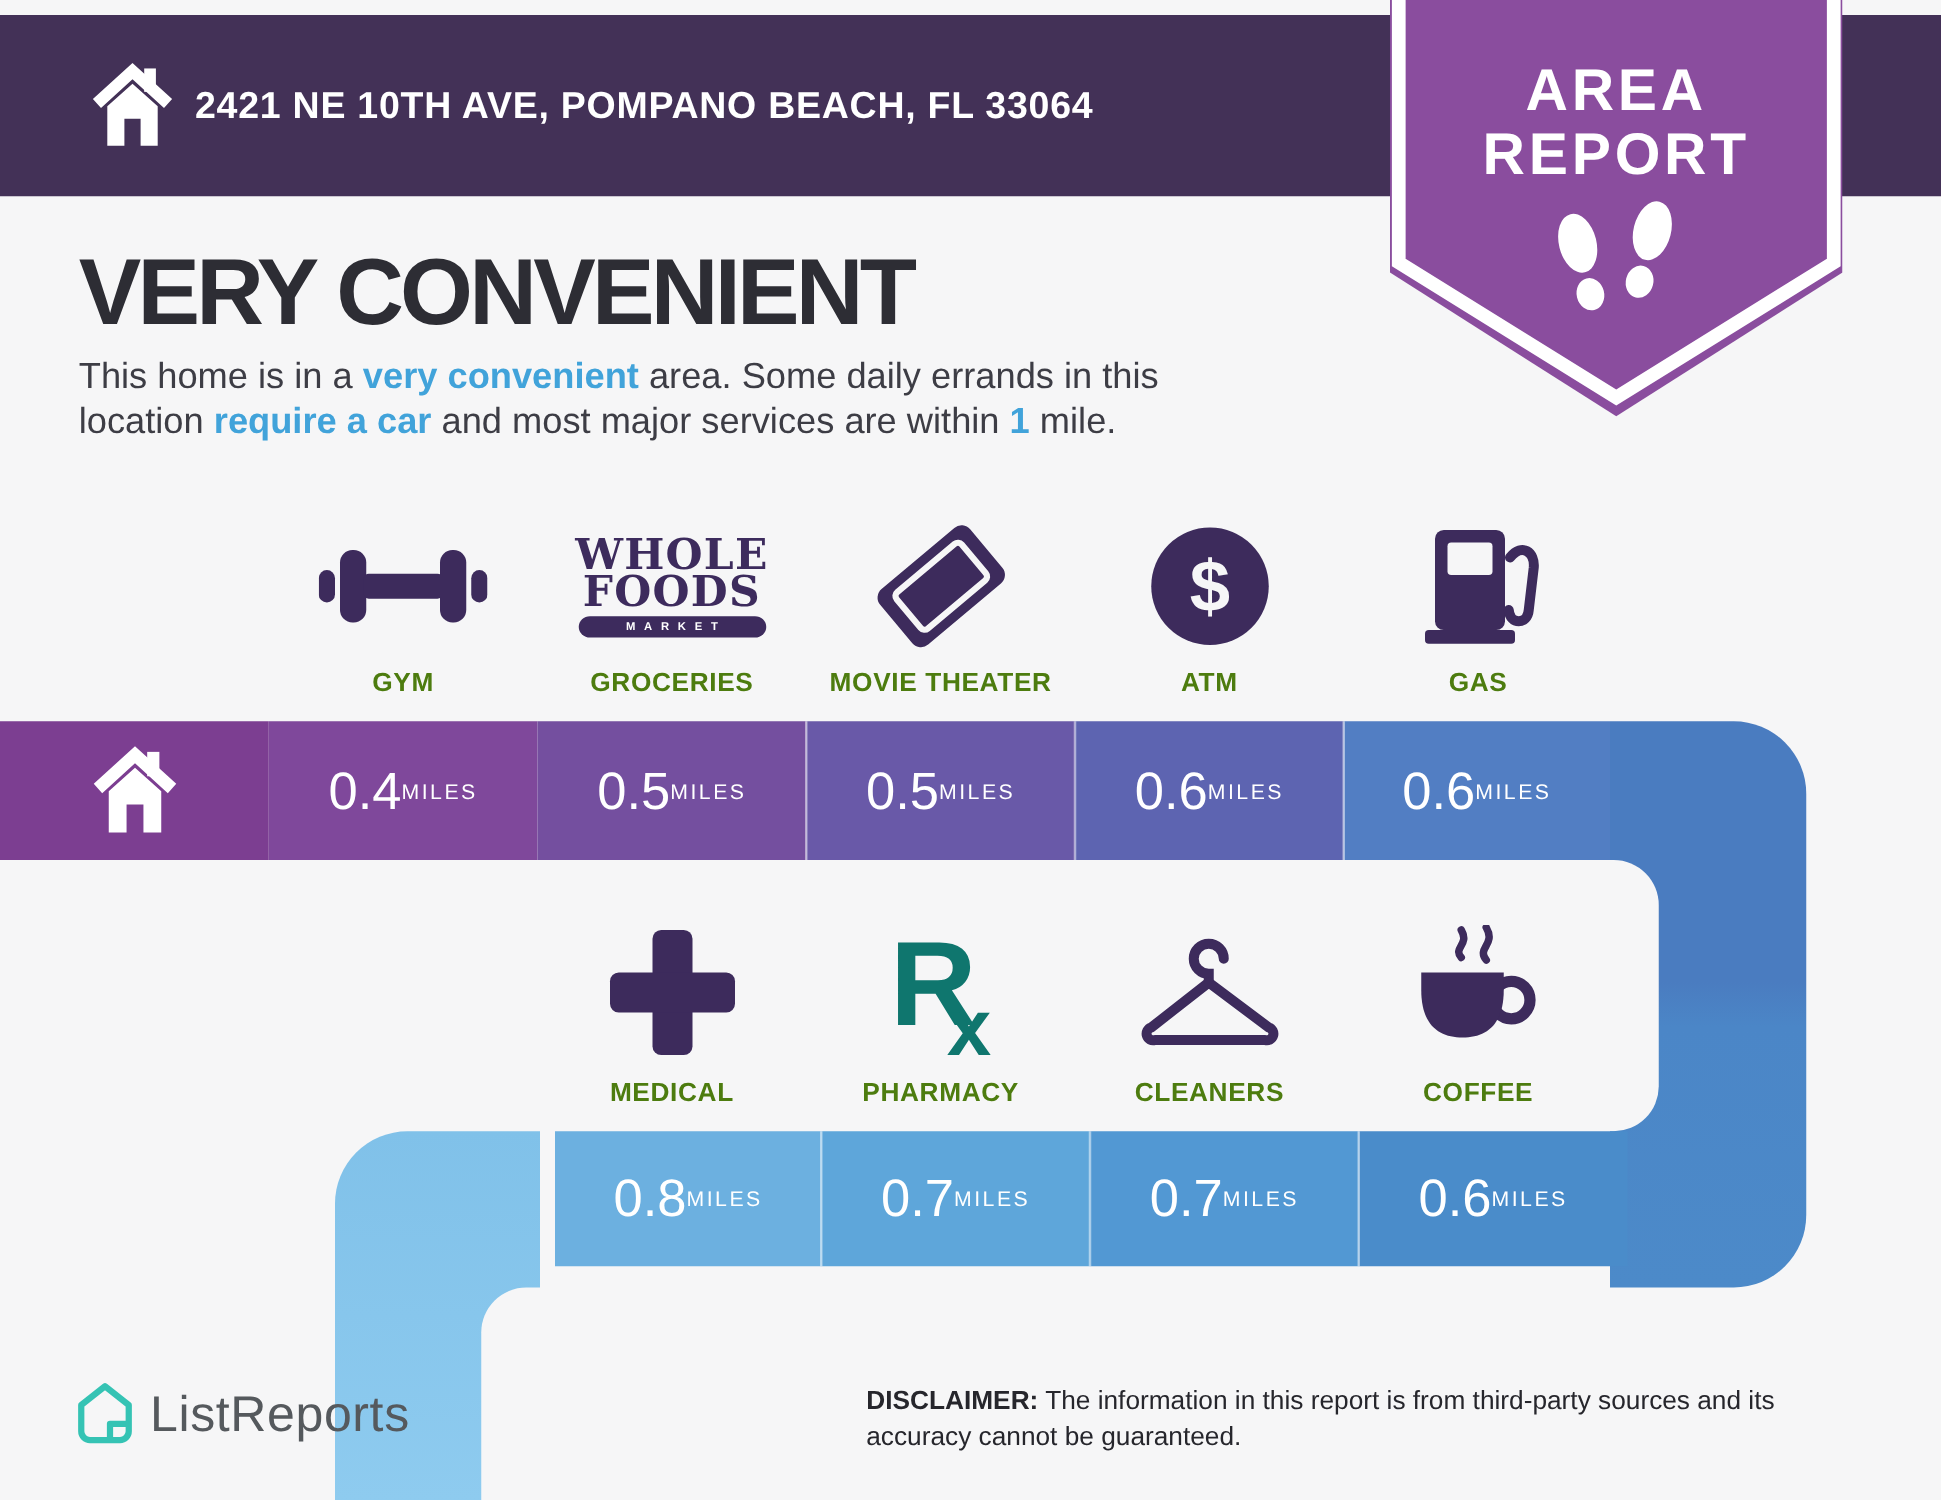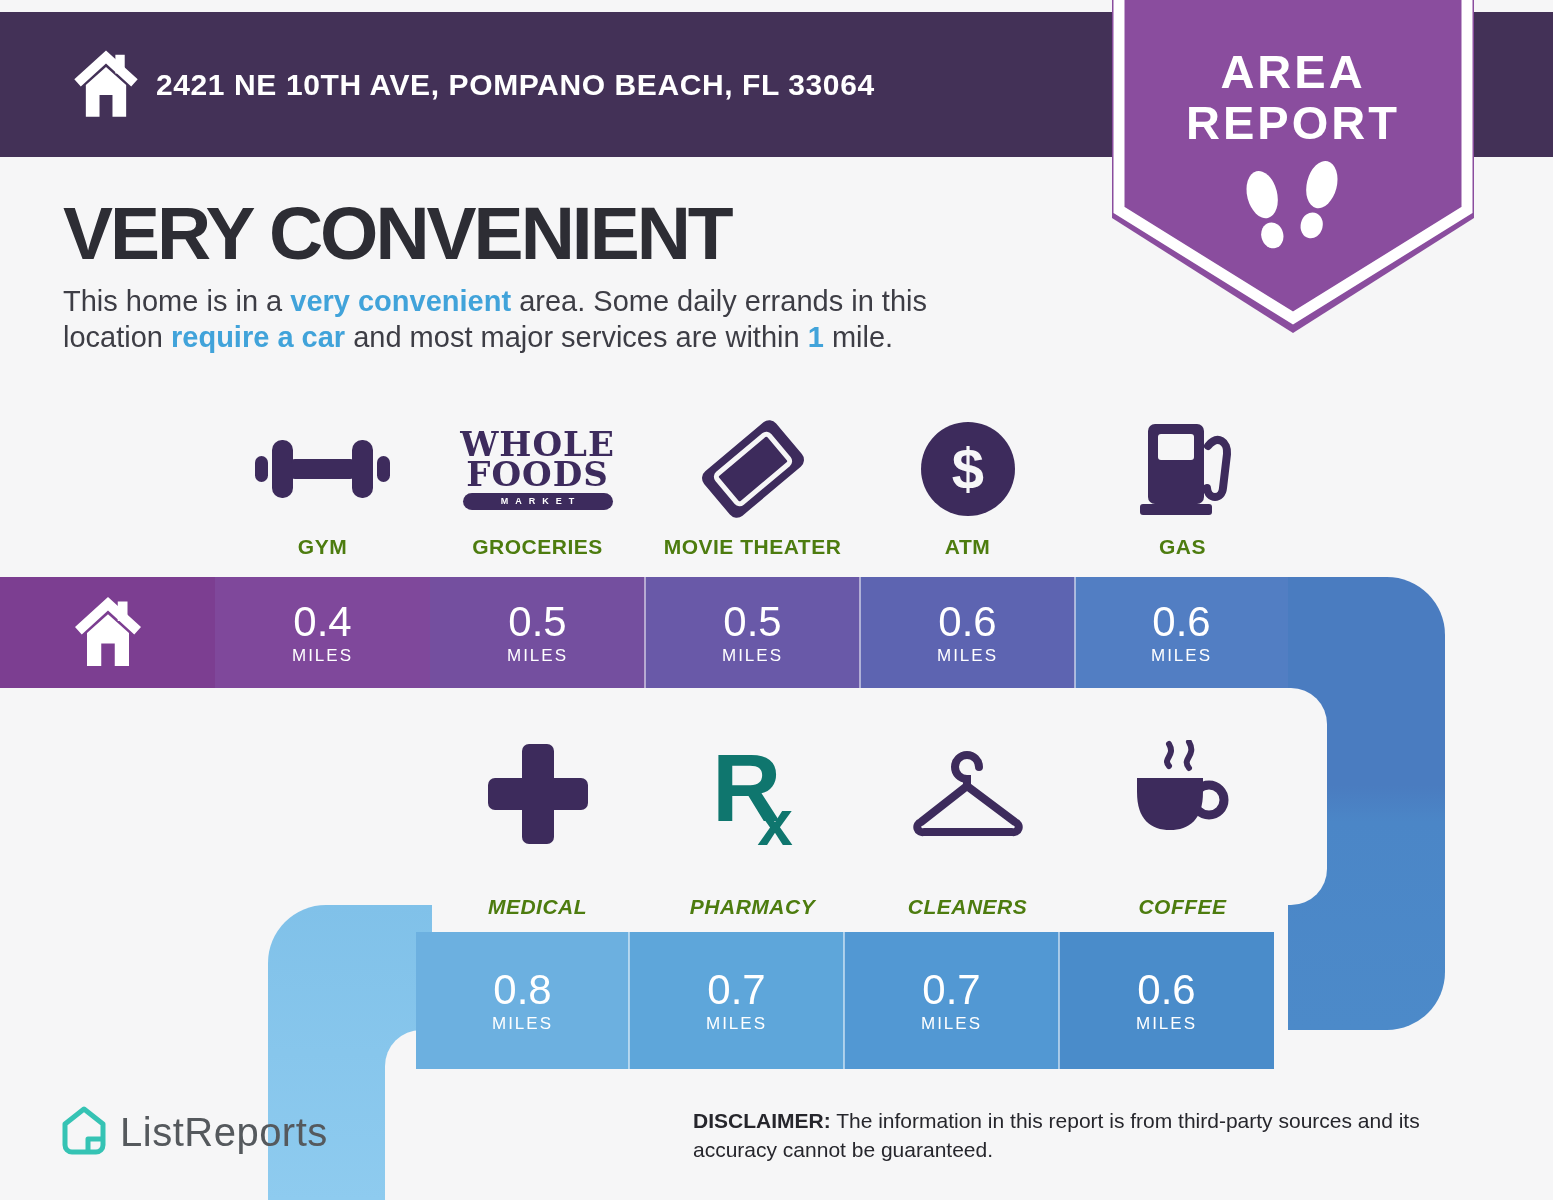--- a/index.html
+++ b/index.html
@@ -19,21 +19,21 @@
   .title{position:absolute;left:63px;top:190px;font-size:75px;font-weight:700;letter-spacing:-3px;
         color:#2d2d34;z-index:4;}
   .desc{position:absolute;left:63px;top:283px;width:1060px;font-size:29px;line-height:36px;
         color:#3d3d45;z-index:4;}
   .hl{color:#41a3da;font-weight:700;}
   
   .cell{position:absolute;width:215px;display:flex;align-items:center;justify-content:center;z-index:4;}
   .icon-row1{top:408px;height:122px;}
   .icon-row2{top:733px;height:122px;}
   .lab-row1{top:534px;height:26px;}
-  .lab-row2{top:894px;height:26px;font-style:italic;}
+  .lab-row2{top:862px;height:26px;}
   .label{font-size:21px;font-weight:700;letter-spacing:.5px;color:#4d7c0f;white-space:nowrap;}
   .c1{left:215px;} .c2{left:430px;} .c3{left:645px;} .c4{left:860px;} .c5{left:1075px;}
   
   .wf{display:flex;flex-direction:column;align-items:center;font-family:"DejaVu Serif", serif;
       color:#3d2b5d;font-weight:700;}
   .wf-word{font-size:34px;line-height:30px;letter-spacing:1px;}
   .wf-pill{margin-top:4px;width:150px;height:17px;border-radius:9px/50%;background:#3d2b5d;
       color:#fff;font-family:"Liberation Sans",sans-serif;font-size:9px;font-weight:700;
       letter-spacing:7px;text-indent:7px;display:flex;align-items:center;justify-content:center;}
   
@@ -45,22 +45,22 @@
       border-radius:0 58px 58px 0;
       background:linear-gradient(180deg,#4a7cc0 0%,#4a7cc0 46%,#4b86c7 54%,#4c8ac9 100%);}
   .notch-right{position:absolute;left:1230px;top:688px;width:97px;height:217px;background:#f6f6f7;
       border-radius:0 36px 36px 0;z-index:2;}
   .turn-left{position:absolute;left:268px;top:905px;width:164px;height:295px;z-index:1;
       border-radius:58px 0 0 0;background:linear-gradient(180deg,#80c1e9 0%,#8ecbef 100%);}
   .notch-bottom{position:absolute;left:385px;top:1030px;width:330px;height:170px;background:#f6f6f7;
       border-radius:36px 0 0 0;z-index:2;}
   .band{position:absolute;z-index:3;}
   .band1{left:0;top:577px;width:1288px;height:111px;}
-  .band2{left:416px;top:905px;width:858px;height:137px;margin-top:27px;}
-  .seg{position:absolute;top:0;height:100%;display:flex;flex-direction:column;align-items:center;
+  .band2{left:444px;top:905px;width:858px;height:108px;}
+  .seg{position:absolute;top:0;height:100%;display:flex;flex-direction:row;align-items:center;
       justify-content:center;}
   .seg .val{color:#fff;font-size:42px;line-height:44px;}
   .seg .unit{color:#fff;font-size:17px;letter-spacing:2px;line-height:20px;margin-top:2px;}
   .sep{position:absolute;top:0;width:2px;height:100%;background:rgba(255,255,255,.5);}
   .band-home{width:215px;left:0;}
   .watermark{position:absolute;left:8px;top:583px;font-size:26px;color:rgba(255,255,255,.62);
       z-index:5;letter-spacing:.5px;}
   
   .brand{position:absolute;left:60px;top:1105px;display:flex;align-items:center;gap:12px;z-index:6;}
   .brand-name{font-size:40px;color:#55595d;font-weight:500;letter-spacing:.5px;}

